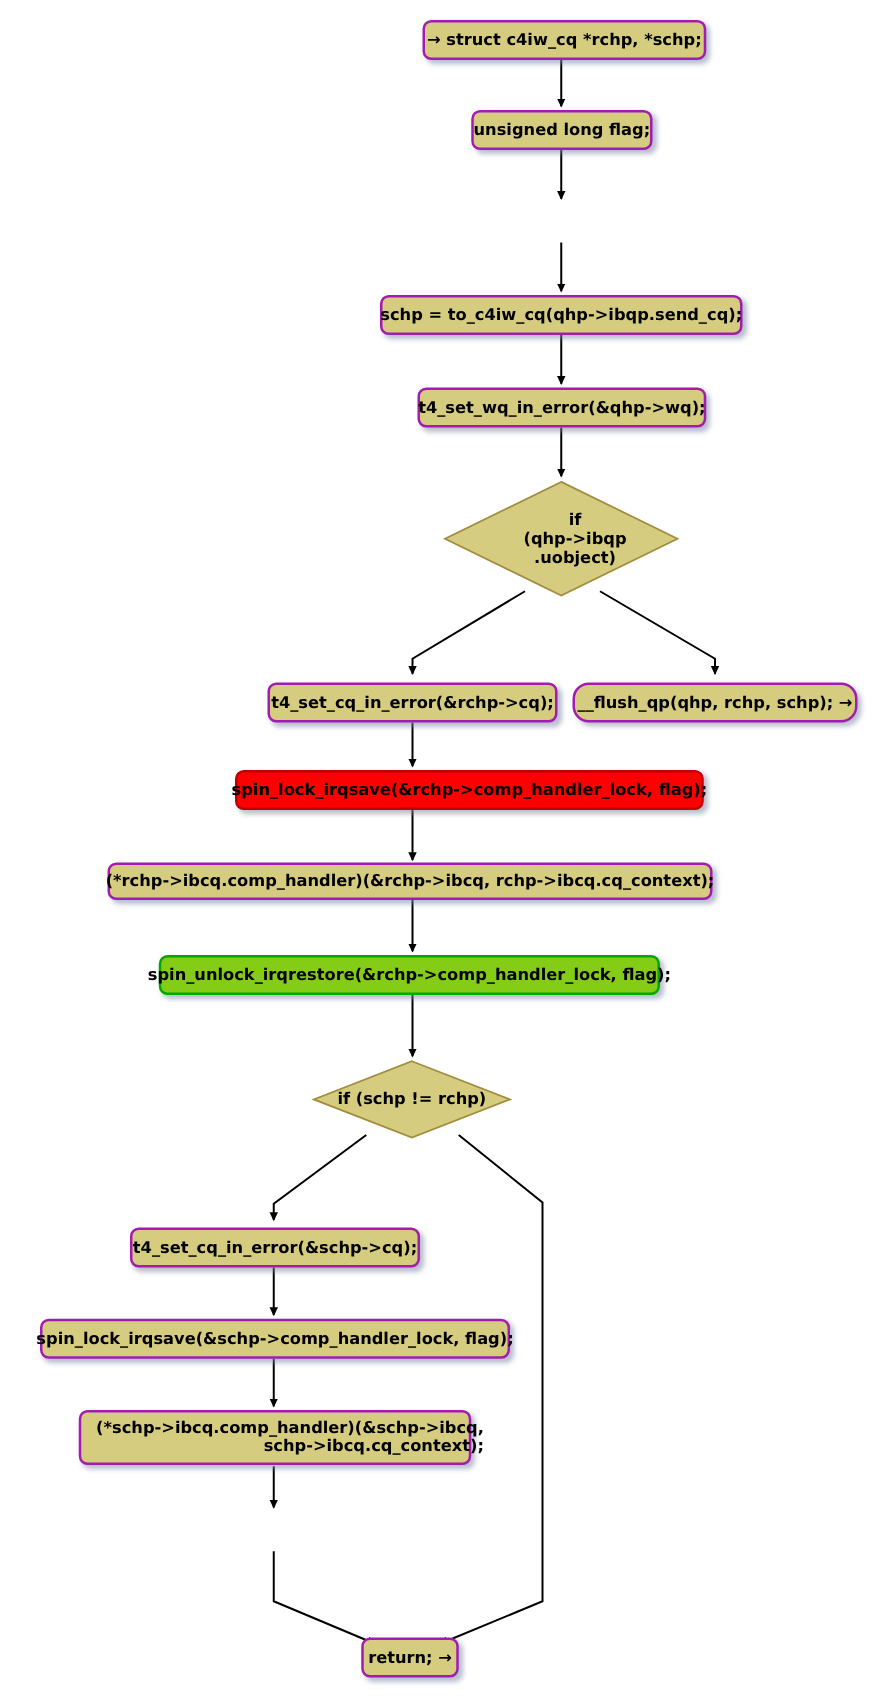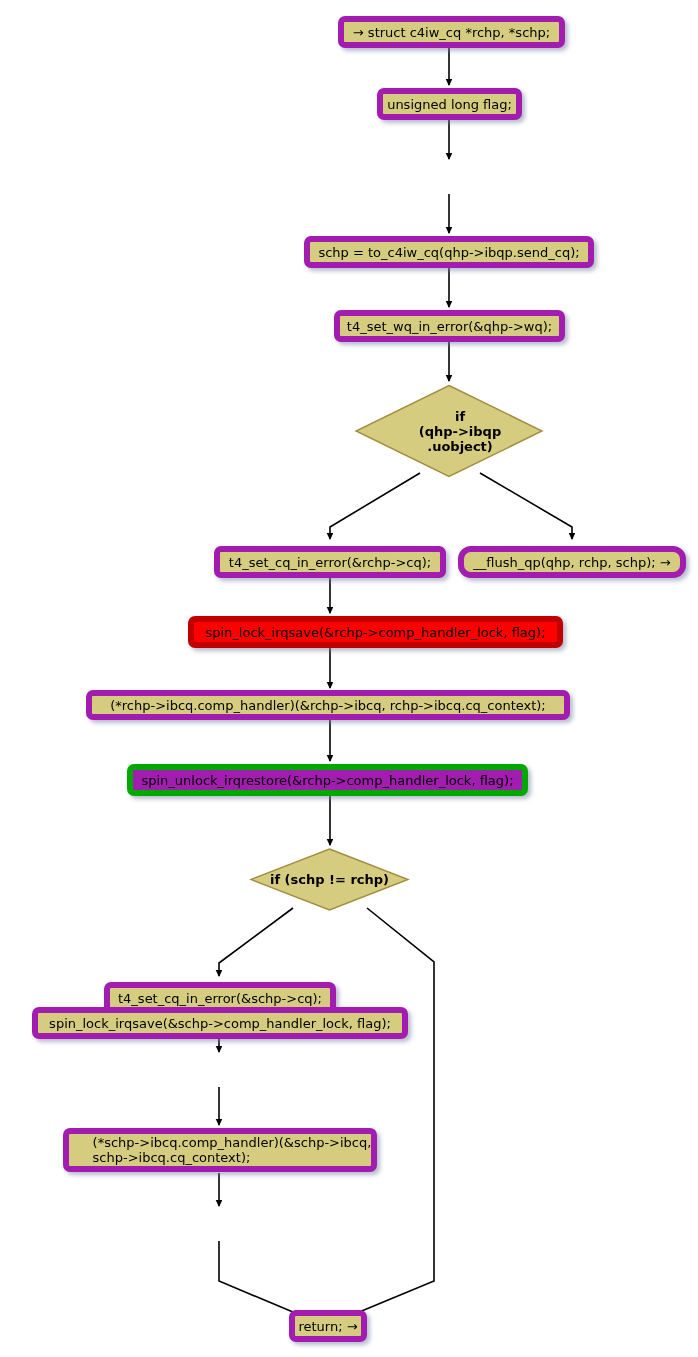--- a/index.html
+++ b/index.html
@@ -24,37 +24,38 @@
     width: 698px;
     height: 1357px;
     pointer-events: none;
   }
   .node {
     position: absolute;
     box-sizing: border-box;
     display: flex;
     align-items: center;
     justify-content: center;
-    text-align: left;
-    border: 6px solid #a21caf;
+    text-align: right;
+    border: 2px solid #a21caf;
     border-radius: 7px;
     background: #d6cc80;
     color: #000000;
     font-size: 13px;
     line-height: 15px;
     white-space: pre;
     box-shadow: 3px 3px 4px rgba(125,135,165,0.55);
     z-index: 2;
+    font-weight: bold;
   }
   .node.red {
     background: #ff0000;
     border-color: #c00000;
   }
   .node.green {
-    background: #a21caf;
+    background: #84cc16;
     border-color: #00a800;
   }
   .diamond {
     position: absolute;
     z-index: 2;
   }
   .diamond .shape {
     position: absolute;
     left: 0;
     top: 0;
@@ -148,21 +149,21 @@
 
   <div class="diamond d2" style="left:248px; top:847px; width:163px; height:65px;">
     <svg class="shape" viewBox="0 0 163 65" preserveAspectRatio="none">
       <polygon points="81.5,2 160,32.5 81.5,63 3,32.5" fill="#d6cc80" stroke="#a28c3e" stroke-width="1.4"></polygon>
     </svg>
     <div class="dlabel">if (schp != rchp)</div>
   </div>
 
   <div class="node" style="left:104px; top:982px; width:232px; height:32px;">t4_set_cq_in_error(&amp;schp-&gt;cq);</div>
 
-  <div class="node" style="left:32px; top:1007px; width:376px; height:32px;">spin_lock_irqsave(&amp;schp-&gt;comp_handler_lock, flag);</div>
+  <div class="node" style="left:32px; top:1055px; width:376px; height:32px;">spin_lock_irqsave(&amp;schp-&gt;comp_handler_lock, flag);</div>
 
   <div class="node" style="left:63px; top:1128px; width:314px; height:44px;padding-left:24px;">(*schp-&gt;ibcq.comp_handler)(&amp;schp-&gt;ibcq,
 schp-&gt;ibcq.cq_context);</div>
 
 
   <div class="node" style="left:289px; top:1310px; width:78px; height:32px;">return; →</div>
 
 </div>
 
 </body></html>

